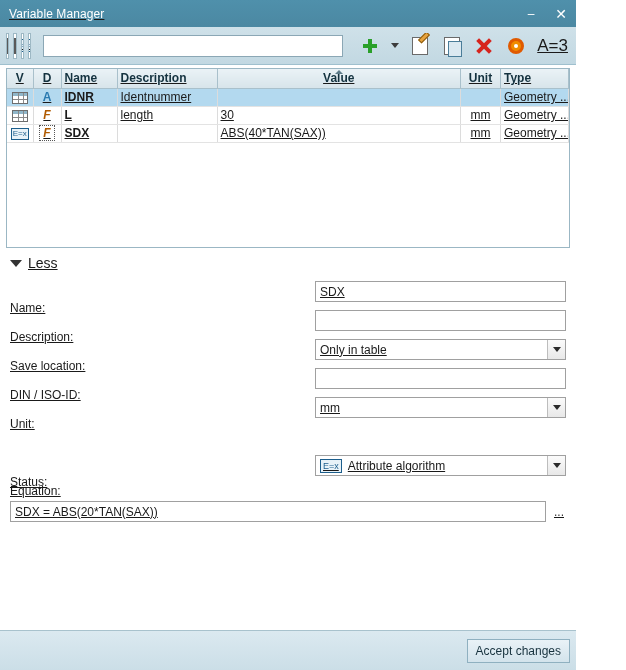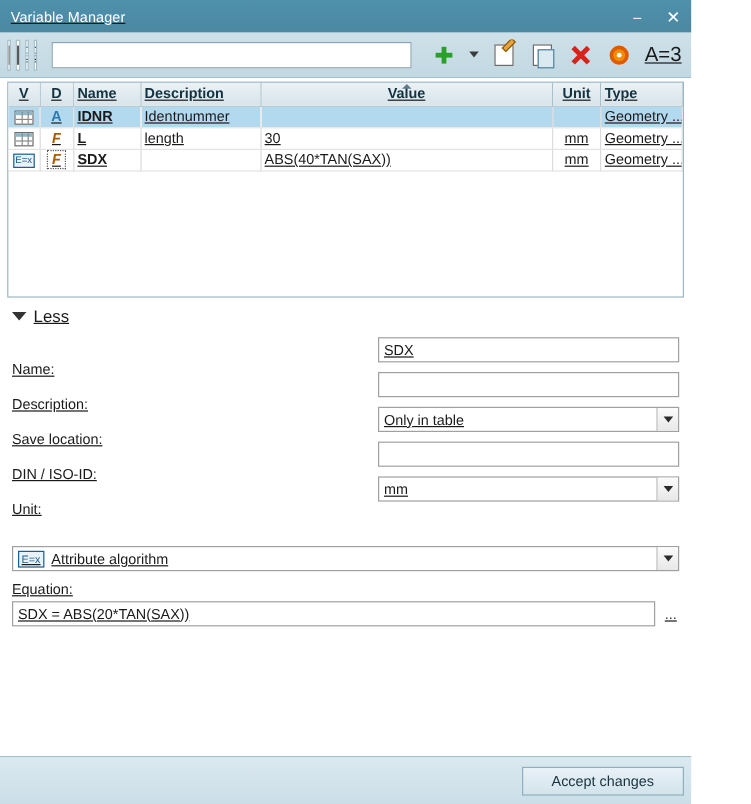--- a/index.html
+++ b/index.html
@@ -423,21 +423,21 @@
     padding-right: 6px;
   }
   .accept-btn {
     height: 24px;
     min-width: 98px;
     background: linear-gradient(to bottom, #e9f2f7 0%, #d3e3ec 100%);
     border: 1px solid #8fb0c0;
     font-size: 12px;
     color: #17323e;
     display: flex; align-items: center; justify-content: center;
-    padding: 0 24px;
+    padding: 0 8px;
     margin-left: 36px;
   }
 </style>
 </head>
 <body>
 
 <div id="app">
 
   <div class="titlebar">
     <span class="title">Variable Manager</span>
@@ -620,20 +620,21 @@
           </span>
         </div>
       </div>
     </div>
 
 
     <div class="frow">
     </div>
 
     <div class="frow">
+      <div class="flabel">Status:</div>
       <div class="fctl">
         <div class="combobox">
           <span class="status-ex">E=x</span>
           <span>Attribute algorithm</span>
           <span class="arrowbtn">
             <span class="arrow"></span>
           </span>
         </div>
       </div>
     </div>

